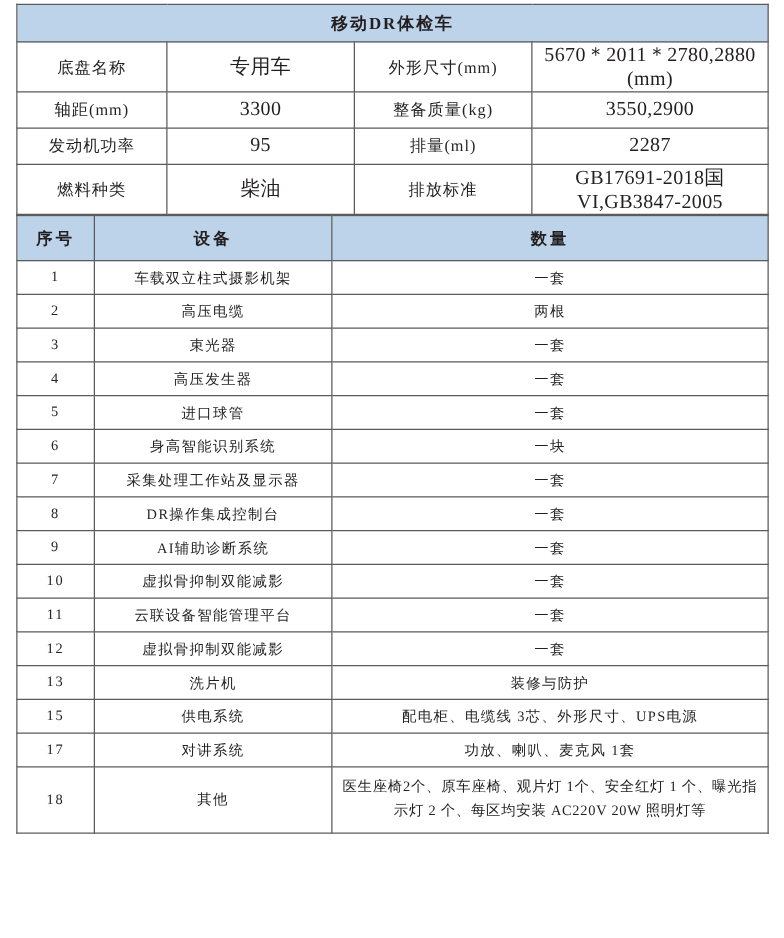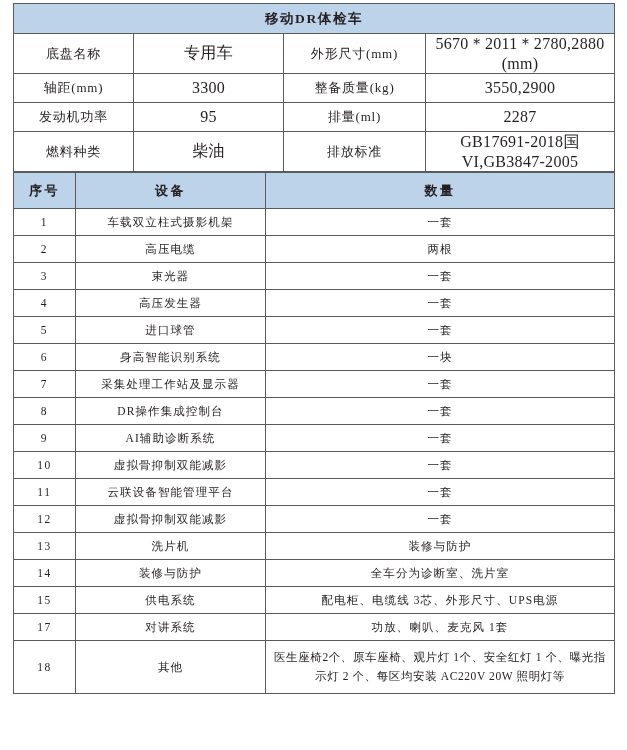--- a/index.html
+++ b/index.html
@@ -209,25 +209,20 @@
           <td class="idx">12</td>
           <td>虚拟骨抑制双能减影</td>
           <td>一套</td>
         </tr>
         <tr>
           <td class="idx">13</td>
           <td>洗片机</td>
           <td>装修与防护</td>
         </tr>
         <tr>
-          <td class="idx">14</td>
-          <td>装修与防护</td>
-          <td>全车分为诊断室、洗片室</td>
-        </tr>
-        <tr>
           <td class="idx">15</td>
           <td>供电系统</td>
           <td>配电柜、电缆线 3芯、外形尺寸、UPS电源</td>
         </tr>
         <tr>
           <td class="idx">17</td>
           <td>对讲系统</td>
           <td>功放、喇叭、麦克风 1套</td>
         </tr>
         <tr class="tall">

